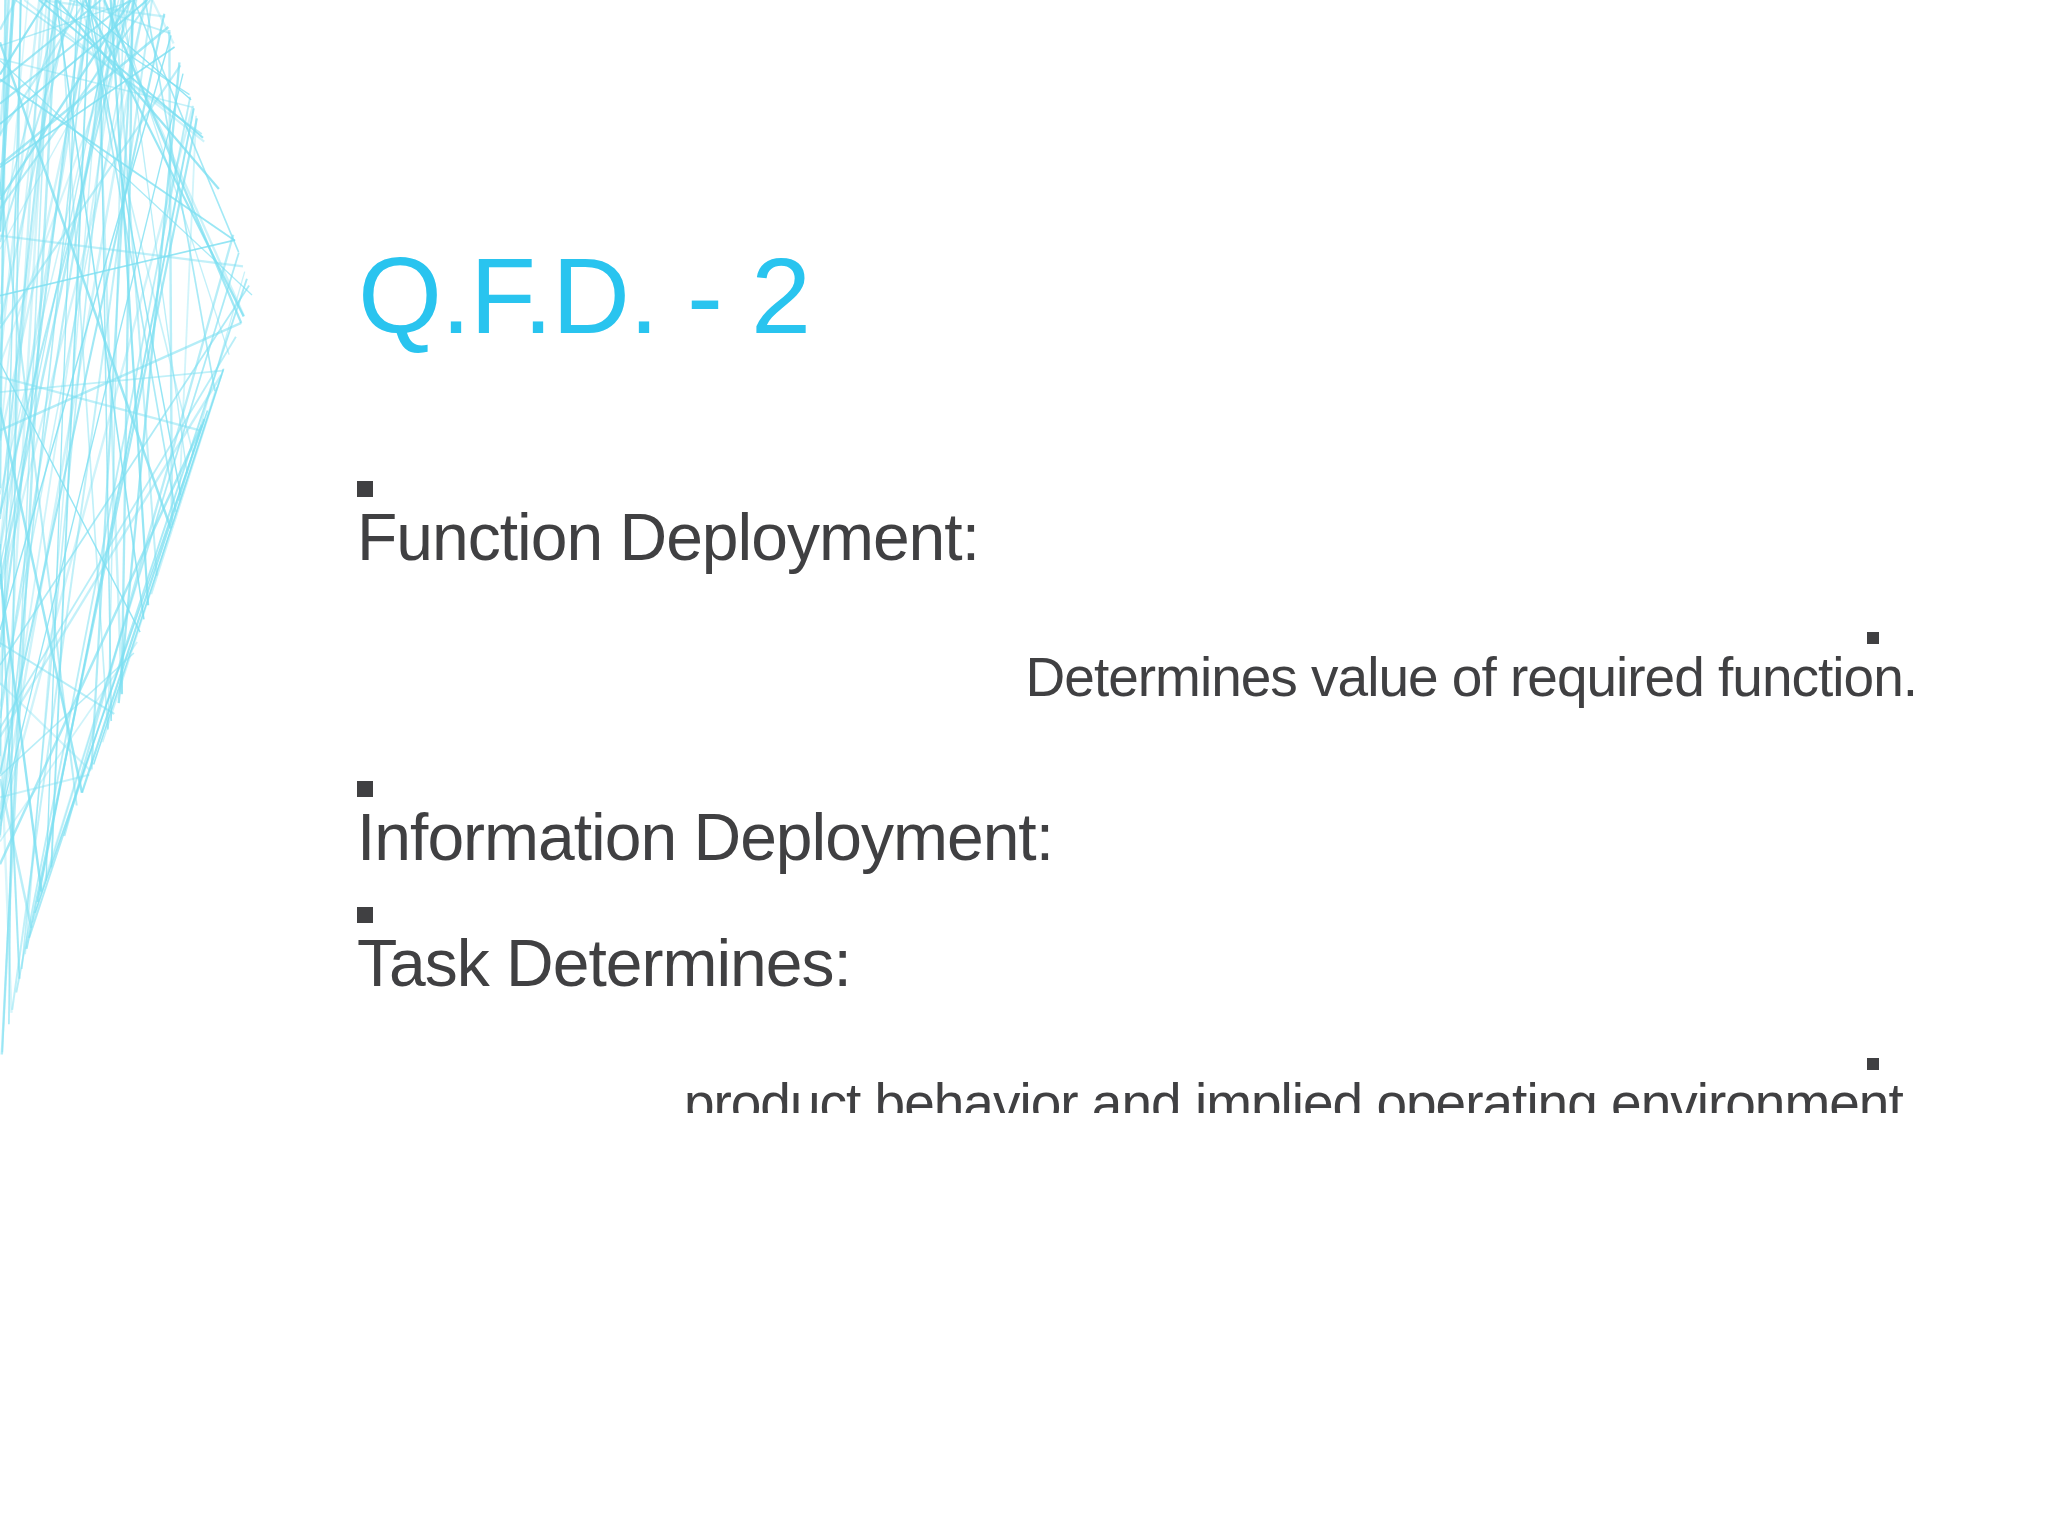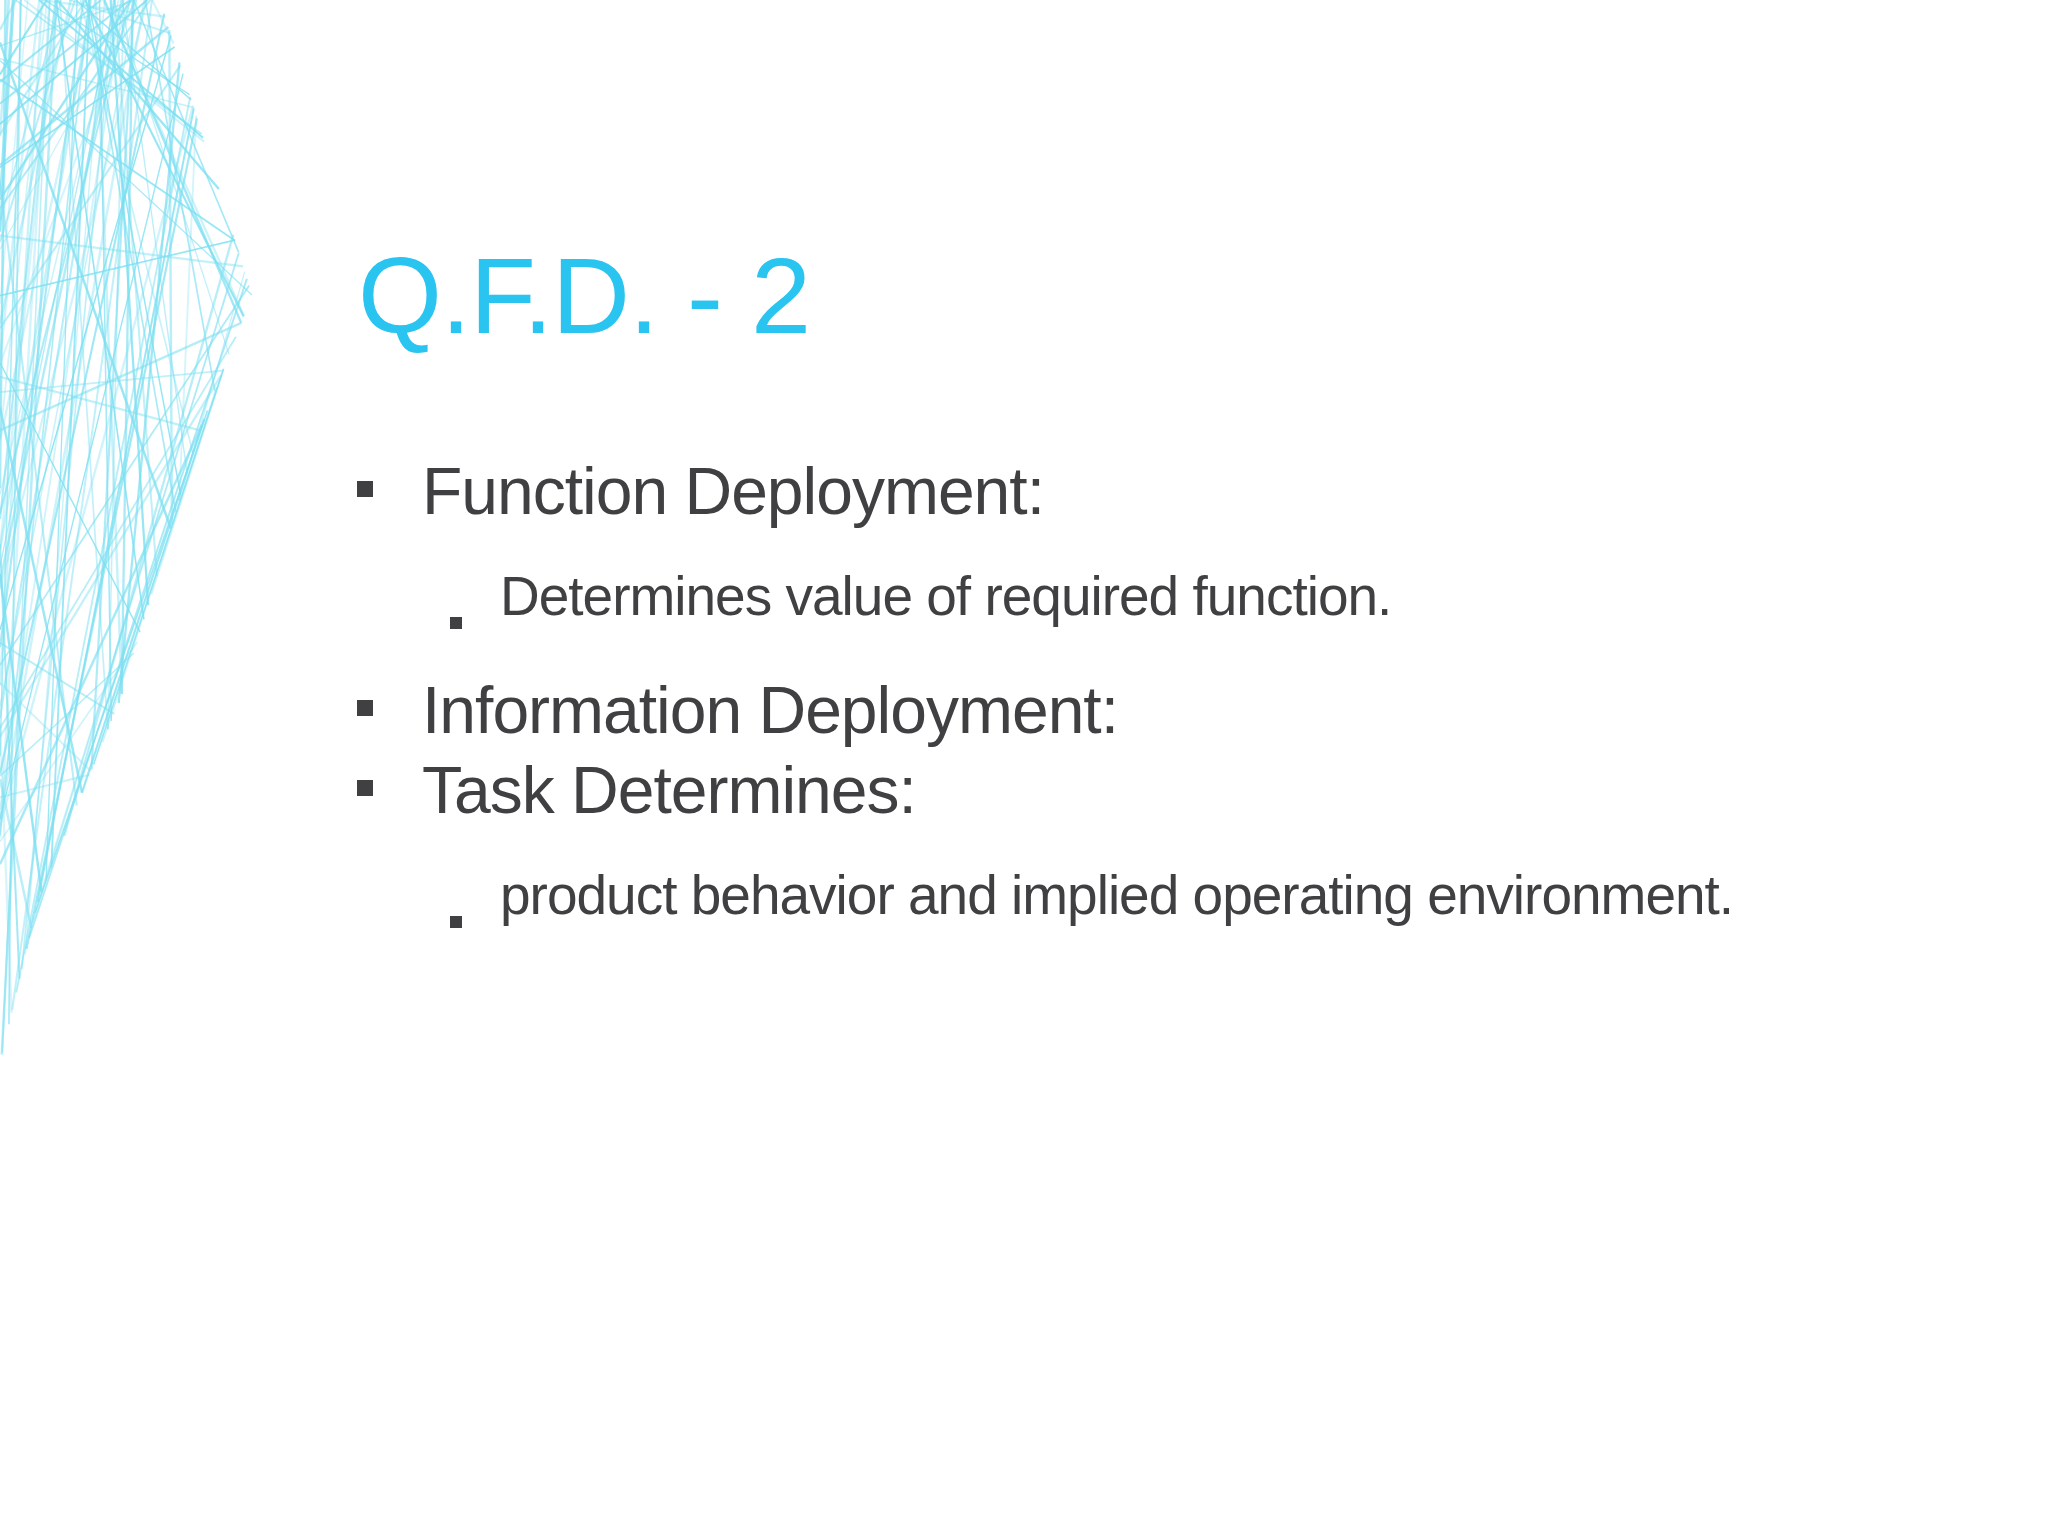--- a/index.html
+++ b/index.html
@@ -35,21 +35,21 @@
     line-height:1.05;
     letter-spacing:-1px;
     color:var(--title-color);
     white-space:nowrap;
   }
   .content{
     position:absolute;
     left:357px;top:451px;
     width:1560px;
   }
-  .row{display:flex;align-items:flex-start;}
+  .row{display:flex;align-items:flex-start;flex-direction:column;}
   .l1{font-size:66px;line-height:80px;letter-spacing:-1px;color:var(--body-color);}
   .l1 + .l2{margin-top:32px;}
   .l2 + .l1{margin-top:41px;}
   .l2{font-size:55px;line-height:66px;letter-spacing:-1px;color:var(--body-color);margin-left:93px;align-items:flex-end;}
   .sq1{
     flex:0 0 auto;
     width:16px;height:16px;
     background:var(--body-color);
     margin:30px 49px 0 0;
   }

